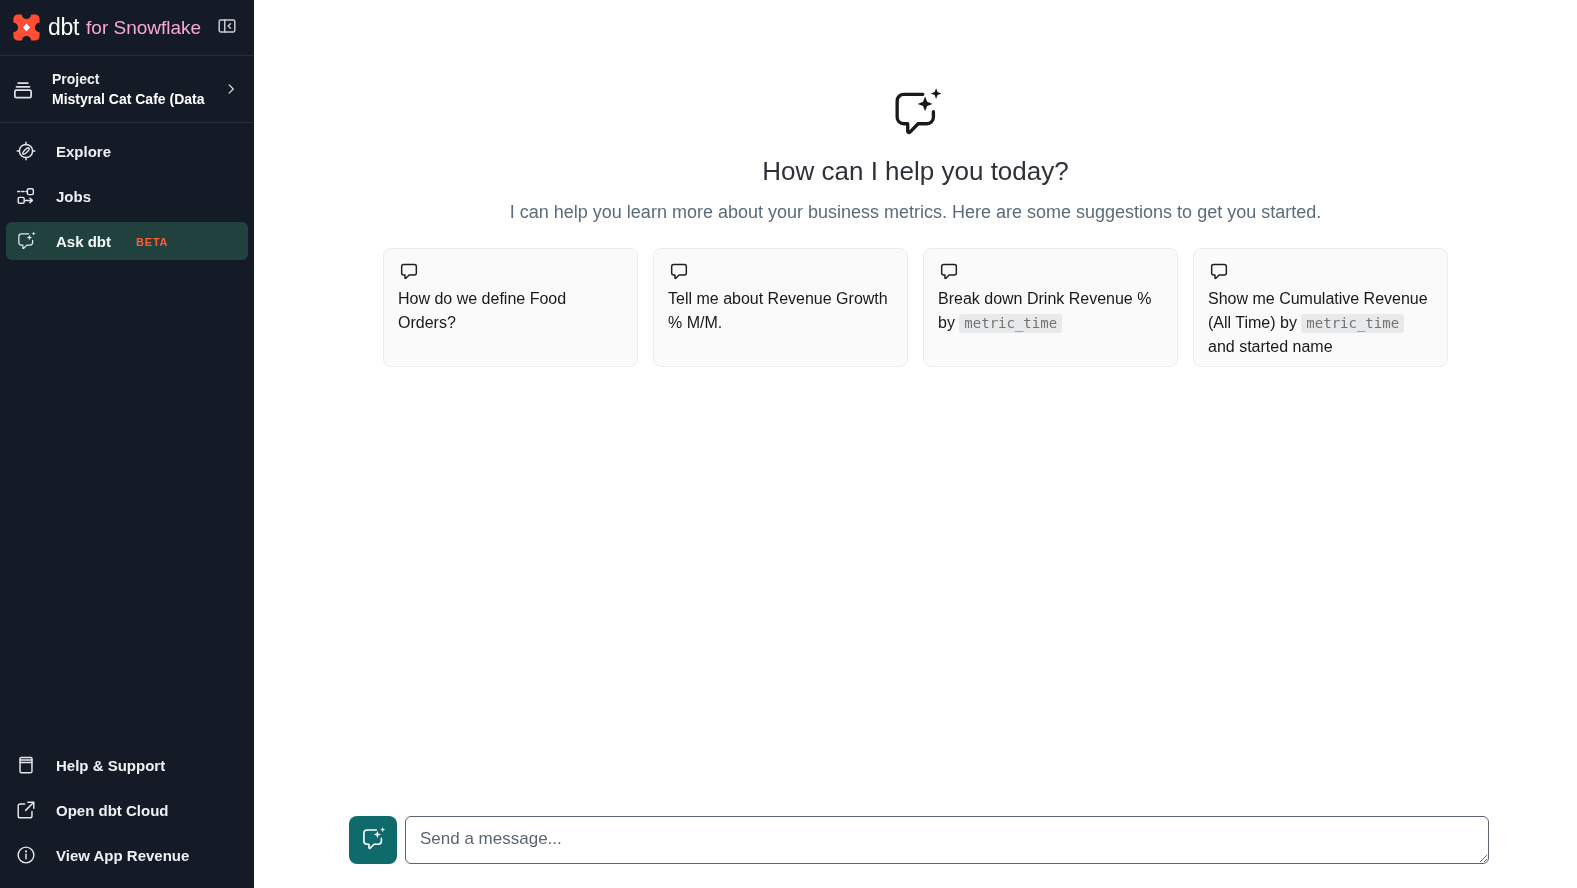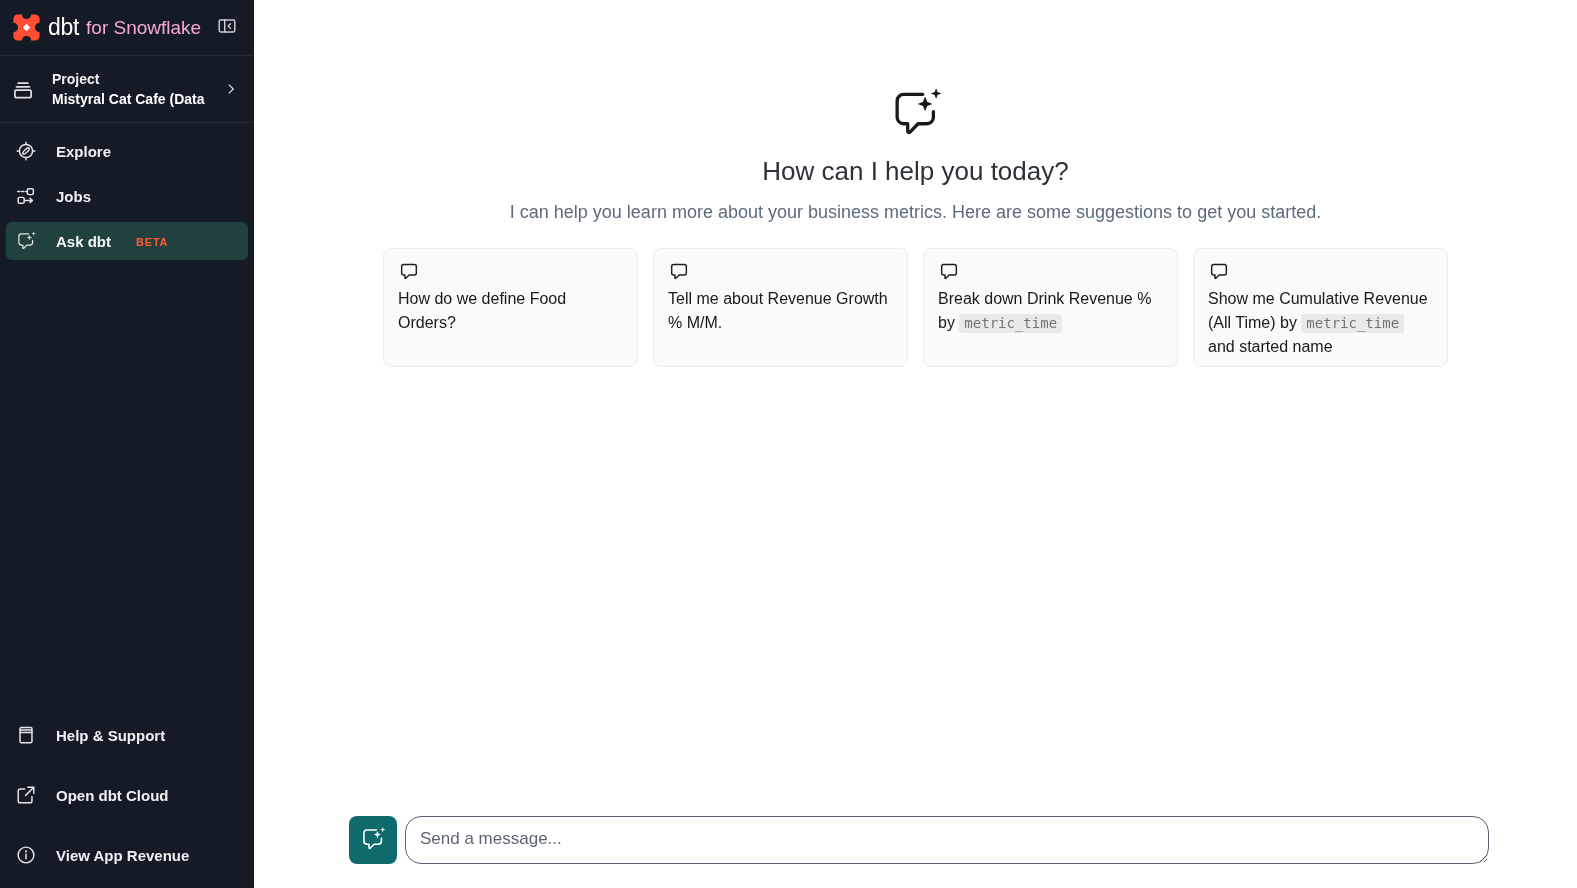--- a/index.html
+++ b/index.html
@@ -48,21 +48,21 @@
   }
   .proj-icon { width:26px; height:26px; color:#dde0e4; flex:none; }
   .proj-icon svg { width:26px; height:26px; }
   .proj-text { flex:1; min-width:0; }
   .proj-label { font-size:14px; font-weight:600; color:#eef0f2; margin-bottom:4px; }
   .proj-name  { font-size:14px; font-weight:700; color:#fff; white-space:nowrap; overflow:hidden; }
   .proj-chevron { width:18px; height:18px; color:#dde0e4; flex:none; }
   .proj-chevron svg { width:18px; height:18px; }
 
   .sb-nav { padding:9px 6px; display:flex; flex-direction:column; gap:7px; }
-  .sb-footer { padding:6px 6px 14px; display:flex; flex-direction:column; gap:22px; }
+  .sb-footer { padding:6px 6px 14px; display:flex; flex-direction:column; gap:7px; }
   .sb-spacer { flex:1; }
   .sb-item {
     display:flex; align-items:center; gap:19px;
     padding:8px 10px 8px 9px;
     border-radius:6px;
     font-size:15px; font-weight:700; color:#eef0f3;
     cursor:pointer; user-select:none;
   }
   .sb-item.active { background:var(--active-bg); color:#f4fbf9; }
   .sb-icon { width:22px; height:22px; display:inline-flex; color:#e3e6ea; flex:none; }
@@ -116,21 +116,21 @@
     width:48px; height:48px; flex:none;
     background:var(--teal);
     border:none; border-radius:8px;
     color:#fff; cursor:pointer;
     display:flex; align-items:center; justify-content:center;
   }
   .send-btn svg { width:28px; height:28px; }
   .message-input {
     flex:1; height:48px;
     border:1.5px solid #5c6370;
-    border-radius:16px;
+    border-radius:6px;
     padding:12px 14px;
     font-family:"Liberation Sans", sans-serif;
     font-size:17px; color:#333;
     resize:both;
     outline:none;
     background:#fff;
   }
   .message-input::placeholder { color:#5d6575; }
 </style>
 </head>

